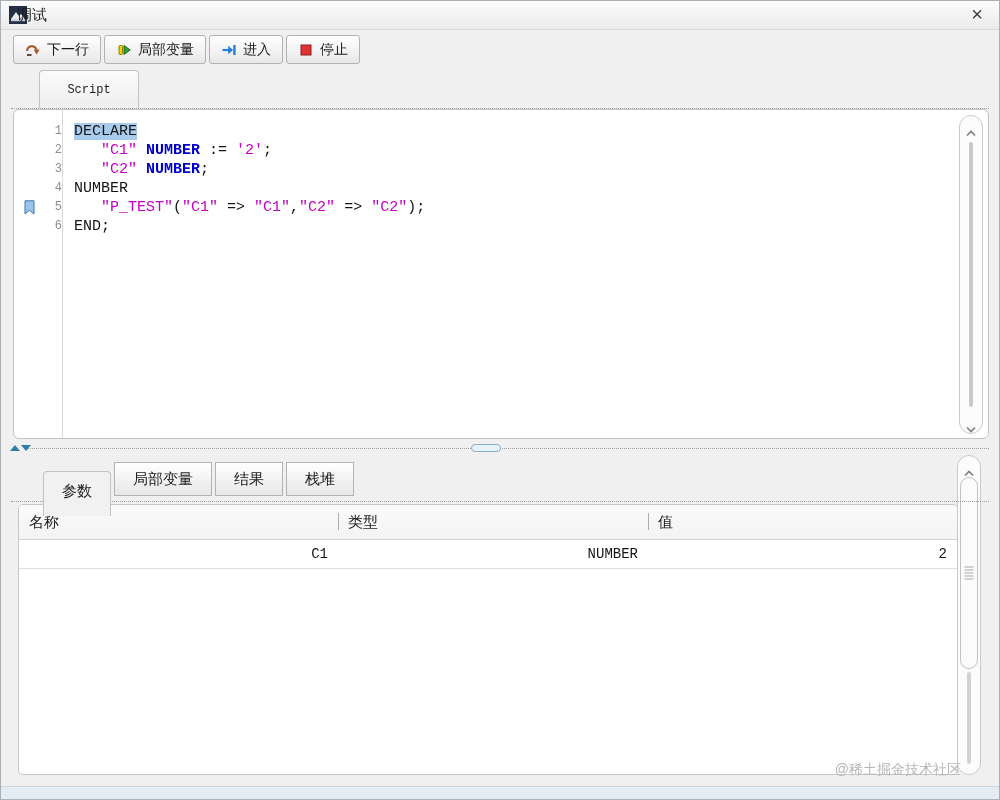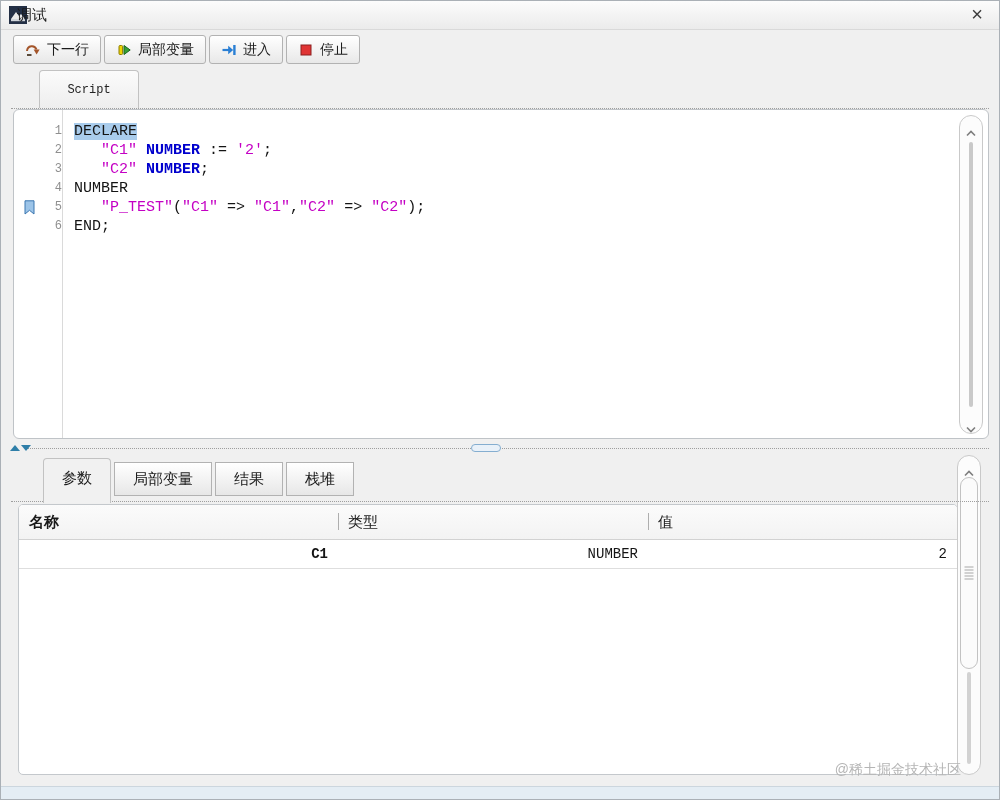--- a/index.html
+++ b/index.html
@@ -82,34 +82,34 @@
   
   .btabs { position:absolute; top:456px; left:0; right:0; height:47px; }
   .btab-dotline { position:absolute; left:10px; right:10px; top:44px; border-top:1px dotted #9e9e9e; z-index:1; }
   .btab-row { position:absolute; left:42px; top:0; display:flex; gap:3px; align-items:flex-start; }
   .btab {
     margin-top:5px; height:34px; box-sizing:border-box; padding:0 18px; line-height:32px;
     background:linear-gradient(#ffffff,#e7e7e7); border:1px solid #b2b2b2; border-radius:0;
     font-size:15px; color:#1a1a1a; cursor:default; position:relative; z-index:0;
   }
   .btab.active {
-    margin-top:1px; height:45px; background:#f1f1f1; border:1px solid #c2c2c2; border-bottom:none;
+    margin-top:14px; height:45px; background:#f1f1f1; border:1px solid #c2c2c2; border-bottom:none;
     border-radius:4px 4px 0 0; z-index:2; line-height:38px;
   }
   
   .grid-panel {
     position:absolute; left:17px; top:503px; width:940px; height:271px; box-sizing:border-box;
     background:#ffffff; border:1px solid #c4c8cc; border-radius:5px; overflow:hidden;
   }
   .grid-header { display:flex; height:34px; background:linear-gradient(#fbfbfb,#f3f3f3); border-bottom:1px solid #d2d2d2; }
   .hcell { position:relative; box-sizing:border-box; padding:0 10px; line-height:34px; font-size:15px; color:#1a1a1a; }
   .hcell + .hcell::before { content:""; position:absolute; left:0; top:8px; height:17px; width:1px; background:#aeaeae; }
   .grid-row { display:flex; height:28px; border-bottom:1px solid #dedede; font-family:"Liberation Mono", monospace; font-size:14px; color:#141414;text-align:right; }
   .gcell { box-sizing:border-box; padding:0 10px 0 5px; line-height:28px; overflow:hidden; white-space:nowrap; }
-  .c0 { width:319px; flex:0 0 319px;font-weight:bold; }
+  .c0 { width:319px; flex:0 0 319px; }
   .c1 { width:310px; flex:0 0 310px; }
   .c2 { flex:1; }
   
   .watermark { position:absolute; right:38px; bottom:20px; font-size:14px; color:#b5b5b5; z-index:5; }
   .bottom-strip { position:absolute; left:0; right:0; bottom:0; height:12px; background:#e4edf4; border-top:1px solid #ccd6de; }
 </style>
 </head>
 <body>
 
 <div class="window">

